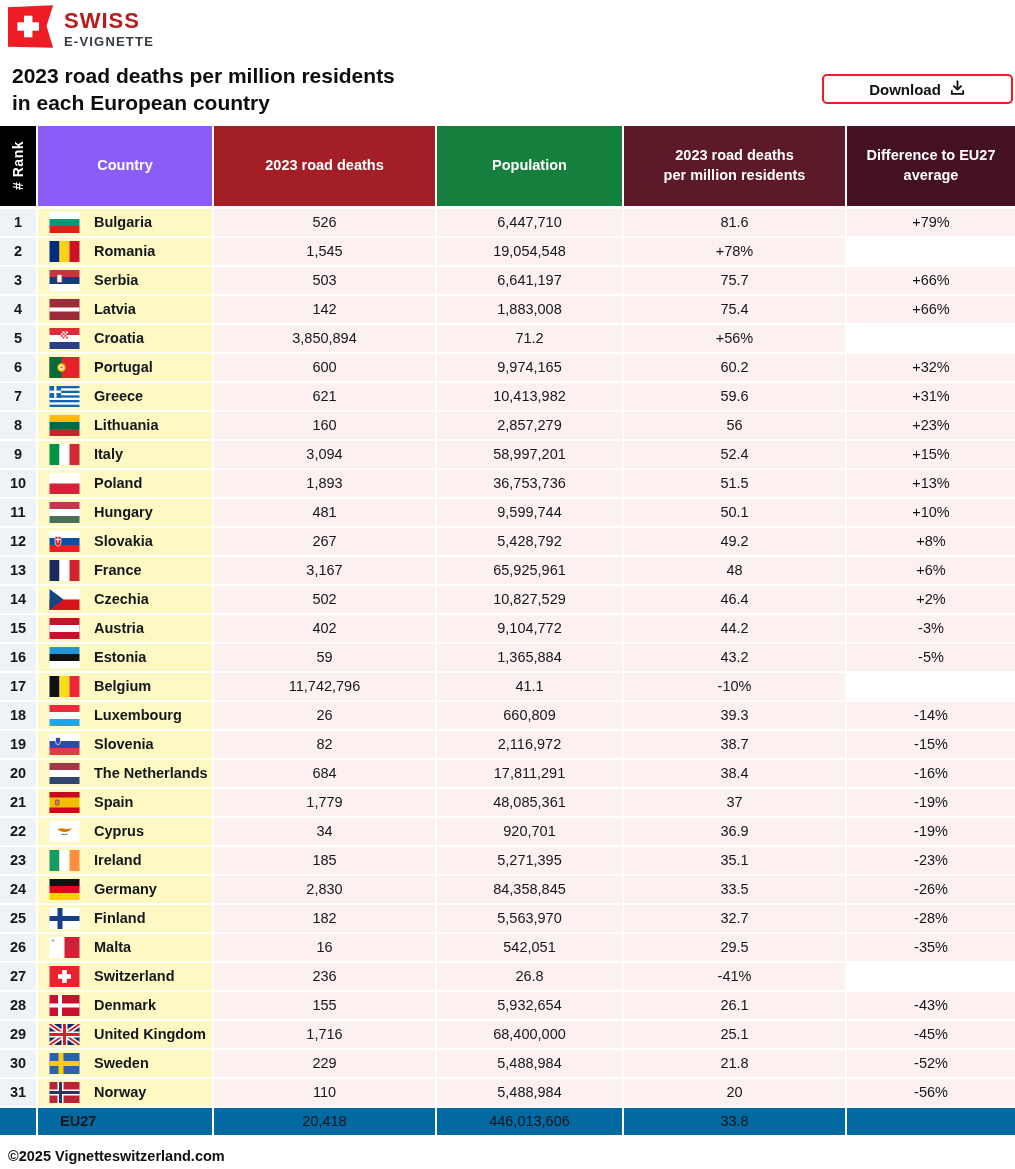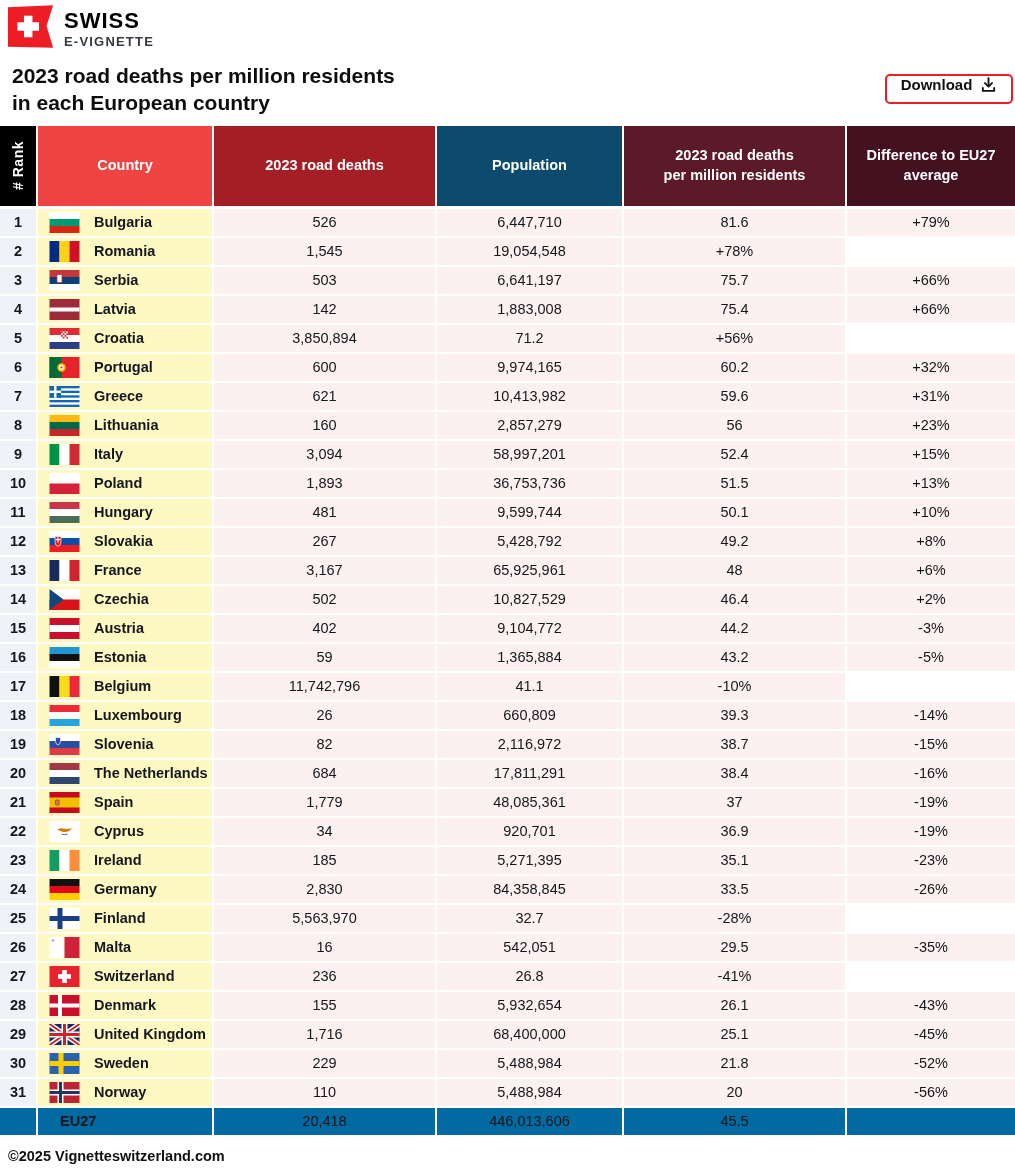--- a/index.html
+++ b/index.html
@@ -5,45 +5,45 @@
   * { margin:0; padding:0; box-sizing:border-box; }
   html,body { background:#ffffff; }
   body {
     width:1015px; height:1169px; position:relative;
     font-family:"Liberation Sans","DejaVu Sans",sans-serif;
     color:#14171c; overflow:hidden;
   }
   .top { padding:5px 0 0 8px; }
   .logo { display:flex; align-items:center; gap:9px; }
   .logo-text { display:flex; flex-direction:column; line-height:1; }
-  .logo-line1 { font-size:22px; font-weight:bold; color:#000000; letter-spacing:1px; }
+  .logo-line1 { font-size:22px; font-weight:bold; color:#b91c1c; letter-spacing:1px; }
   .logo-line2 { font-size:13px; font-weight:bold; color:#343a42; letter-spacing:1.2px; margin-top:3px; }
   .title-row { display:flex; align-items:center; margin-top:10px; padding:0 2px 0 4px; }
   .title { font-size:21px; font-weight:bold; line-height:1.3; color:#0c0d0f; flex:1; }
   .download-btn {
-    display:flex; justify-content:center; gap:8px;
-    width:128px; height:30px; background:#fff; border:2px solid #ee1c25; border-radius:5px;
+    display:flex; align-items:center; justify-content:center; gap:8px;
+    width:191px; height:30px; background:#fff; border:2px solid #ee1c25; border-radius:5px;
     font-family:inherit; font-size:15px; font-weight:bold; color:#111; cursor:pointer;
   }
   .tablewrap { margin-top:9px; }
   .thead, .trow {
     display:grid;
     grid-template-columns:36px 174px 221px 185px 221px 168px;
     column-gap:2px; margin-bottom:2px;
   }
   .thead { height:80px; margin-bottom:3px; }
   .hcell {
     display:flex; align-items:center; justify-content:center; text-align:center;
     color:#fff; font-weight:bold; font-size:14.5px; line-height:1.35; white-space:pre-line;
   }
   .h-rank { background:#000; }
   .h-rank span { writing-mode:vertical-rl; transform:rotate(180deg); font-size:14px; letter-spacing:0.5px; }
-  .h-country { background:#ef4444; }
+  .h-country { background:#8b5cf6; }
   .h-deaths { background:#a31e25; }
-  .h-pop { background:#0c4a6e; }
+  .h-pop { background:#15803d; }
   .h-pm { background:#5c1928; }
   .h-diff { background:#431120; }
   .trow { height:27px; }
   .cell { display:flex; align-items:center; justify-content:center; font-size:14.5px; }
   .cell.rank { background:#eff3f7; font-weight:bold; }
   .cell.country { background:#fef9c3; justify-content:flex-start; padding-left:11px; gap:14px; font-weight:bold; }
   .cell.num { background:#fdf0f0; }
   .flag { display:inline-flex; width:31px; height:21px; flex:0 0 31px; }
   .flag svg { width:31px; height:21px; display:block; }
   .total-row .cell { background:#0369a1; }
@@ -532,20 +532,21 @@
         <div class="cell country">
           <span class="flag">
             <svg viewBox="0 0 30 21">
               <rect width="30" height="21" fill="#fff"></rect>
               <rect x="8" width="5" height="21" fill="#173f85"></rect>
               <rect y="8" width="30" height="5" fill="#173f85"></rect>
             </svg>
           </span>
           <span>Finland</span>
         </div>
+        <div class="cell num">182</div>
         <div class="cell num">5,563,970</div>
         <div class="cell num">32.7</div>
         <div class="cell num">-28%</div>
       </div>
       <div class="trow">
         <div class="cell rank">26</div>
         <div class="cell country">
           <span class="flag">
             <svg viewBox="0 0 30 21">
               <rect width="15" height="21" fill="#fff"></rect>
@@ -650,18 +651,18 @@
         <div class="cell num">20</div>
         <div class="cell num">-56%</div>
       </div>
     </div>
 
   <div class="trow total-row">
     <div class="cell rank"></div>
     <div class="cell country">EU27</div>
     <div class="cell num">20,418</div>
     <div class="cell num">446,013,606</div>
-    <div class="cell num">45.5</div>
+    <div class="cell num">33.8</div>
     <div class="cell num"></div>
   </div>
 </div>
 
 <div class="footer">©2025 Vignetteswitzerland.com</div>
 
 </body></html>

